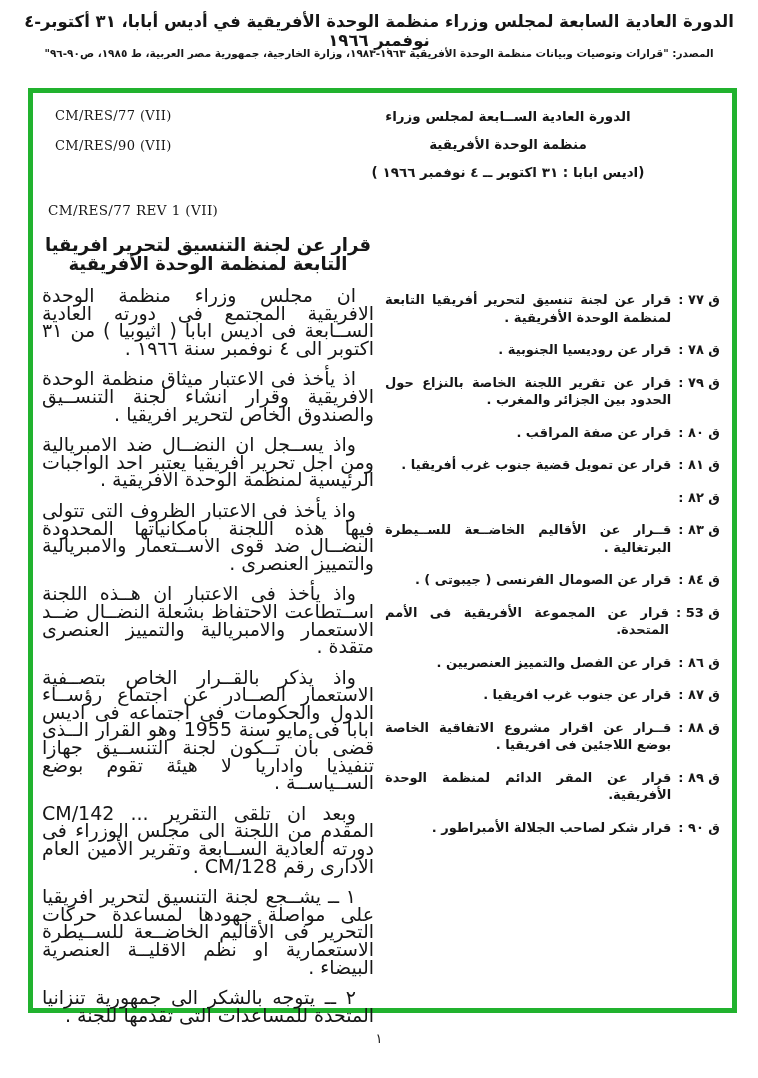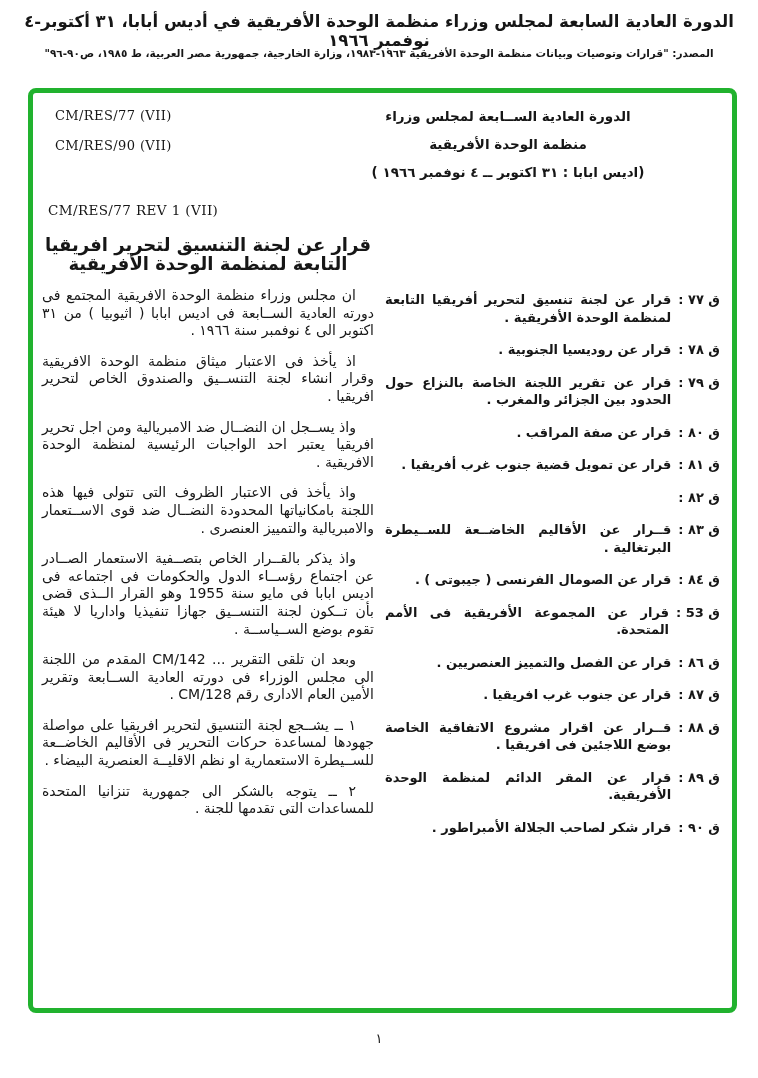--- a/index.html
+++ b/index.html
@@ -27,21 +27,21 @@
     direction: rtl;
     text-align: center;
     font-size: 10.5px;
     font-weight: bold;
   }
   .frame {
     position: absolute;
     left: 28px; top: 88px;
     width: 709px; height: 925px;
     border: 5px solid #21b22e;
-    border-radius: 8px;
+    border-radius: 0;
     background: #fff;
   }
   .refs {
     position: absolute;
     left: 22px; top: 8px;
     font-family: "DejaVu Serif", serif;
     font-size: 13px;
     line-height: 30px;
     letter-spacing: 0.4px;
     white-space: nowrap;
@@ -72,21 +72,21 @@
   }
   .restitle {
     text-align: center;
     font-weight: bold;
     font-size: 18px;
     line-height: 19px;
     margin-bottom: 14px;
   }
   .para {
     margin: 0 0 13px 0;
-    font-size: 14px;
+    font-size: 19px;
     line-height: 17.6px;
     text-align: justify;
     text-indent: 18px;
   }
   .toc {
     position: absolute;
     left: 352px; top: 198px;
     width: 335px;
     direction: rtl;
   }
@@ -137,20 +137,21 @@
 
     <div class="leftcol">
       <div class="restitle">
         <div>قرار عن لجنة التنسيق لتحرير افريقيا</div>
         <div>التابعة لمنظمة الوحدة الأفريقية</div>
       </div>
       <p class="para">ان مجلس وزراء منظمة الوحدة الافريقية المجتمع فى دورته العادية الســابعة فى اديس ابابا ( اثيوبيا ) من ٣١ اكتوبر الى ٤ نوفمبر سنة ١٩٦٦ .</p>
       <p class="para">اذ يأخذ فى الاعتبار ميثاق منظمة الوحدة الافريقية وقرار انشاء لجنة التنســيق والصندوق الخاص لتحرير افريقيا .</p>
       <p class="para">واذ يســجل ان النضــال ضد الامبريالية ومن اجل تحرير افريقيا يعتبر احد الواجبات الرئيسية لمنظمة الوحدة الافريقية .</p>
       <p class="para">واذ يأخذ فى الاعتبار الظروف التى تتولى فيها هذه اللجنة بامكانياتها المحدودة النضــال ضد قوى الاســتعمار والامبريالية والتمييز العنصرى .</p>
+      <p class="para">واذ يأخذ فى الاعتبار ان هــذه اللجنة اســتطاعت الاحتفاظ بشعلة النضــال ضــد الاستعمار والامبريالية والتمييز العنصرى متقدة .</p>
       <p class="para">واذ يذكر بالقــرار الخاص بتصــفية الاستعمار الصــادر عن اجتماع رؤســاء الدول والحكومات فى اجتماعه فى اديس ابابا فى مايو سنة 1955 وهو القرار الــذى قضى بأن تــكون لجنة التنســيق جهازا تنفيذيا واداريا لا هيئة تقوم بوضع الســياســة .</p>
       <p class="para">وبعد ان تلقى التقرير ... CM/142 المقدم من اللجنة الى مجلس الوزراء فى دورته العادية الســابعة وتقرير الأمين العام الادارى رقم CM/128 .</p>
       <p class="para">١ ــ يشــجع لجنة التنسيق لتحرير افريقيا على مواصلة جهودها لمساعدة حركات التحرير فى الأقاليم الخاضــعة للســيطرة الاستعمارية او نظم الاقليــة العنصرية البيضاء .</p>
       <p class="para">٢ ــ يتوجه بالشكر الى جمهورية تنزانيا المتحدة للمساعدات التى تقدمها للجنة .</p>
     </div>
 
     <div class="toc">
       <div class="toc-item">
         <span class="num">ق ٧٧ :</span>
         <span class="txt">قرار عن لجنة تنسيق لتحرير أفريقيا التابعة لمنظمة الوحدة الأفريقية .</span>

